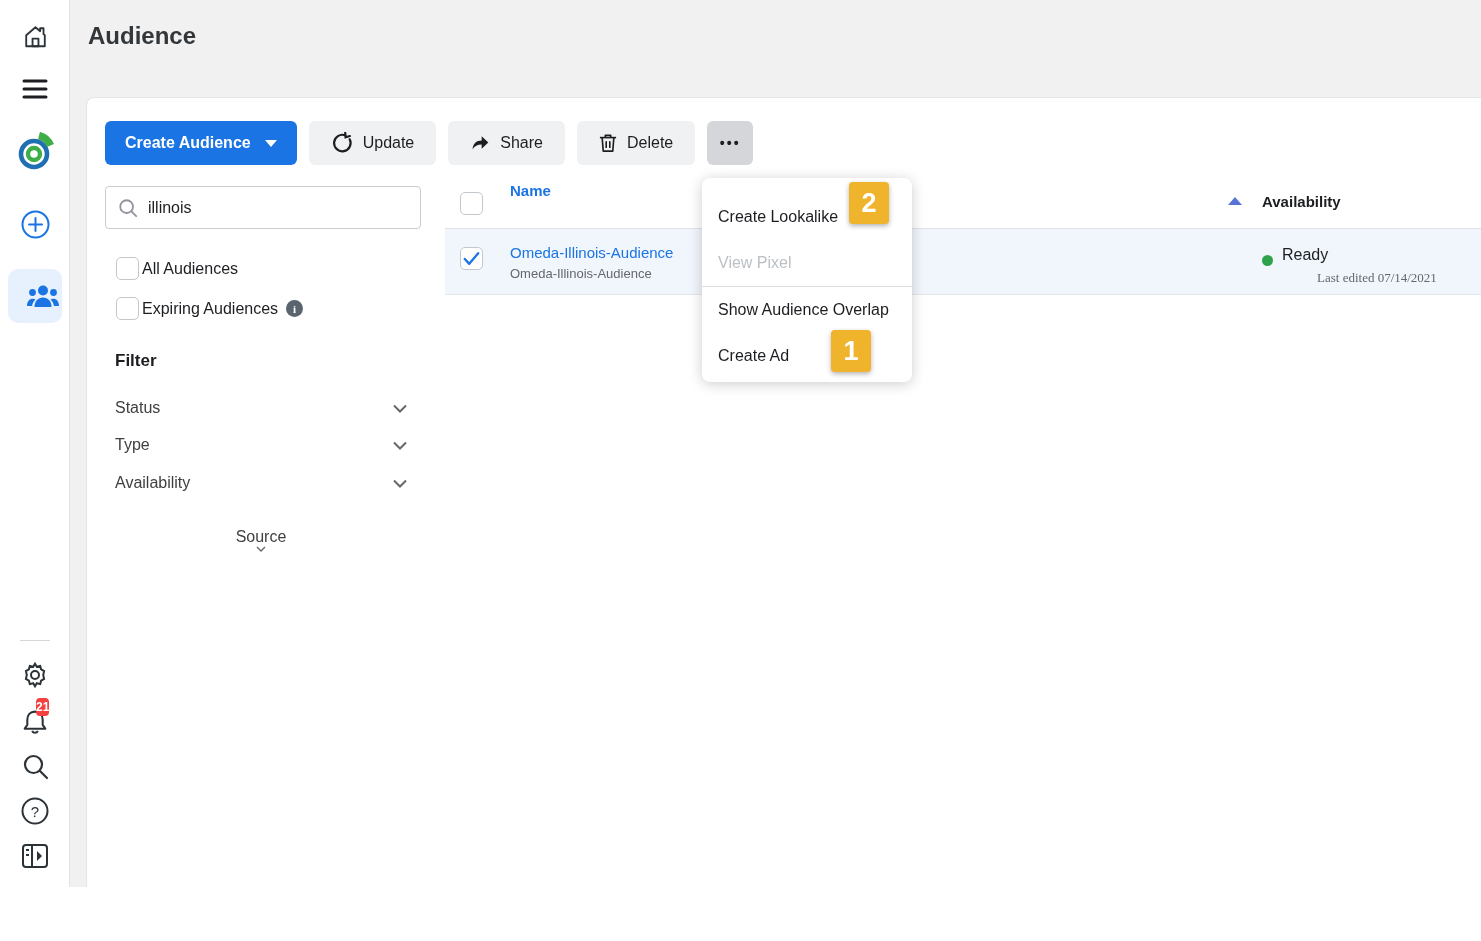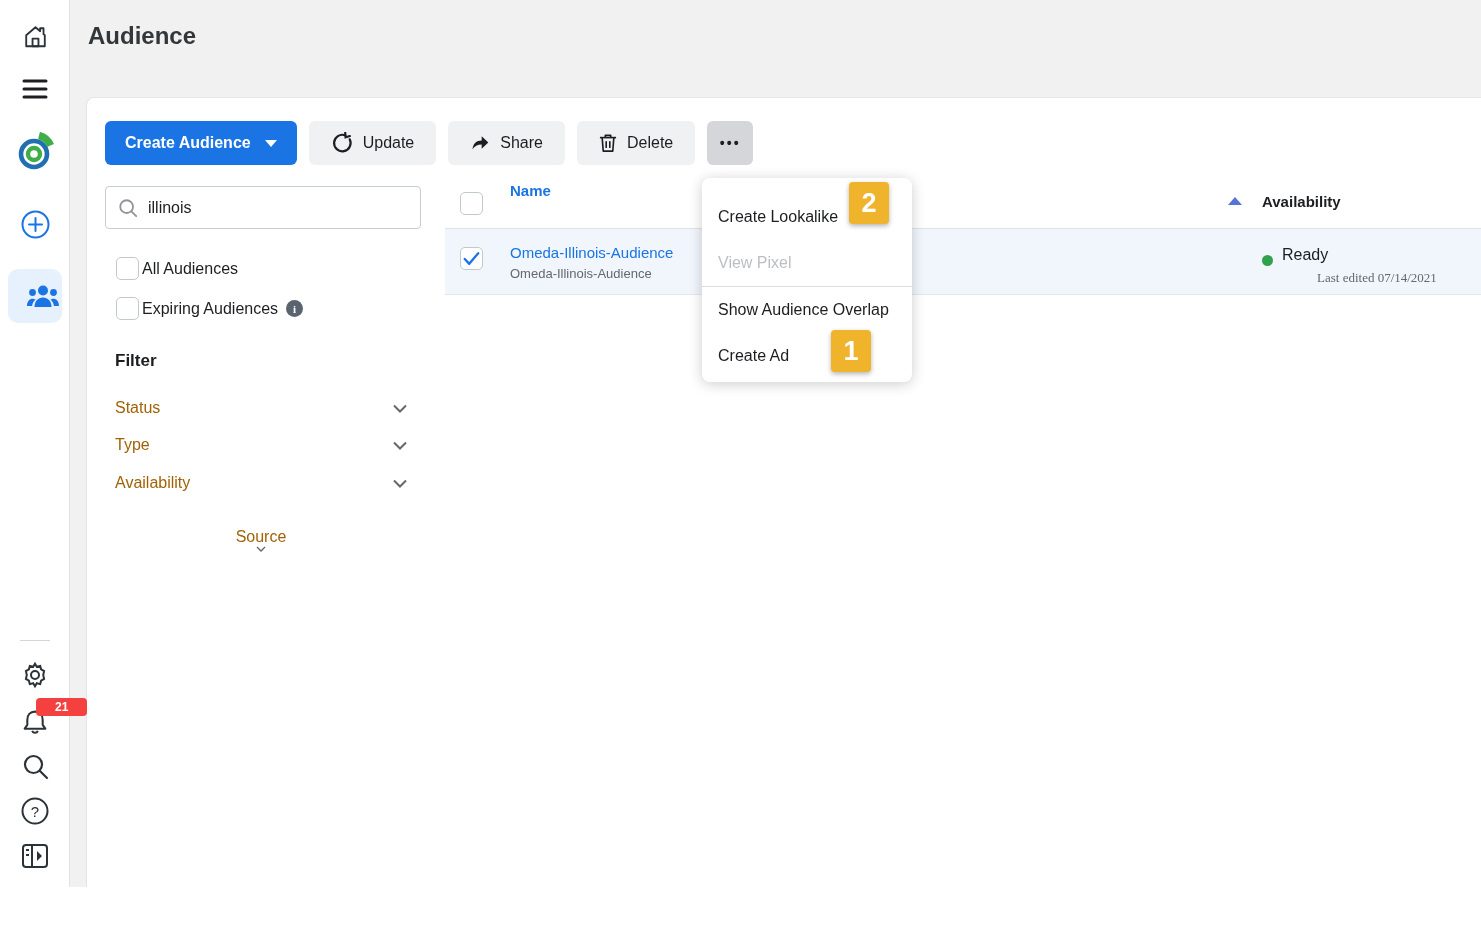--- a/index.html
+++ b/index.html
@@ -16,21 +16,21 @@
     border-radius:8px 0 0 0; z-index:1; }
 
   
   #page-title { left:88px; top:22px; font-size:24px; font-weight:bold; color:#33373a; z-index:2; }
 
   
   .side-ic { left:0; width:70px; display:flex; justify-content:center; align-items:center; cursor:pointer; }
   .active-pill { left:8px; top:269px; width:54px; height:54px; background:#e7f0fd; border-radius:10px; }
   #nav-divider { left:20px; top:640px; width:30px; height:1px; background:#d6d6d6; }
   .notif-badge { left:36px; top:698px; background:#f4403e; color:#fff; font-size:12px; font-weight:bold;
-    padding:2px 19px; border-radius:4px; z-index:6; line-height:1.2; }
+    padding:2px 0; border-radius:4px; z-index:6; line-height:1.2; }
 
   
   #toolbar { left:105px; top:121px; display:flex; gap:12px; z-index:2; }
   .btn { height:44px; border:none; border-radius:6px; display:flex; align-items:center;
     gap:10px; font-size:16px; cursor:pointer; font-family:Liberation Sans, sans-serif; }
   .btn-primary { background:#1b74e4; color:#fff; font-weight:bold; padding:0 20px; }
   .btn-gray { background:#f0f1f3; color:#1c1e21; padding:0 22px; }
   .btn-more { background:#d4d6da; width:46px; justify-content:center; color:#1c1e21;
     font-weight:bold; letter-spacing:2px; font-size:14px; }
   .caret-down { width:0; height:0; border-left:6px solid transparent; border-right:6px solid transparent;
@@ -43,21 +43,21 @@
     font-family:inherit; background:transparent; }
   .chk-row { left:116px; display:flex; align-items:center; gap:3px; z-index:2; }
   .checkbox { width:23px; height:23px; border:1px solid #c3c8cd; border-radius:5px; background:#fff;
     flex:0 0 auto; display:flex; align-items:center; justify-content:center; cursor:pointer; }
   .chk-label { font-size:16px; color:#1c1e21; display:flex; align-items:center; gap:8px; }
   .info-dot { width:17px; height:17px; border-radius:50%; background:#5a646e; color:#fff;
     font-size:11px; font-weight:bold; display:inline-flex; align-items:center; justify-content:center;
     font-family:"Liberation Serif", serif; }
   #filter-heading { left:115px; top:351px; font-size:17px; font-weight:bold; color:#1c1e21; z-index:2; }
   .filter-row { left:115px; width:292px; height:24px; display:flex; justify-content:space-between;
-    align-items:center; font-size:16px; color:#a16207; cursor:pointer; z-index:2; }
+    align-items:center; font-size:16px; color:#404040; cursor:pointer; z-index:2; }
   .hdr-checkbox { left:460px; top:192px; z-index:2; }
   #col-name { left:510px; top:182px; font-size:15px; font-weight:bold; color:#1b74e4; z-index:2; cursor:pointer; }
   #sort-up { left:1228px; top:197px; width:0; height:0; border-left:7px solid transparent;
     border-right:7px solid transparent; border-bottom:8px solid #5673d8; z-index:2; }
   #col-avail { left:1262px; top:193px; font-size:15px; font-weight:bold; color:#1c1e21; z-index:2; cursor:pointer; }
   #header-line { left:445px; top:228px; width:1036px; height:1px; background:#dfe2e6; z-index:2; }
   #row { left:445px; top:229px; width:1161px; height:66px; background:#f1f6fc;
     border-bottom:1px solid #e3e6ea; z-index:2; }
   .row-check { position:absolute; left:15px; top:18px; }
   #row-name { position:absolute; left:65px; top:15px; font-size:15px; color:#1b74e4; cursor:pointer; }

